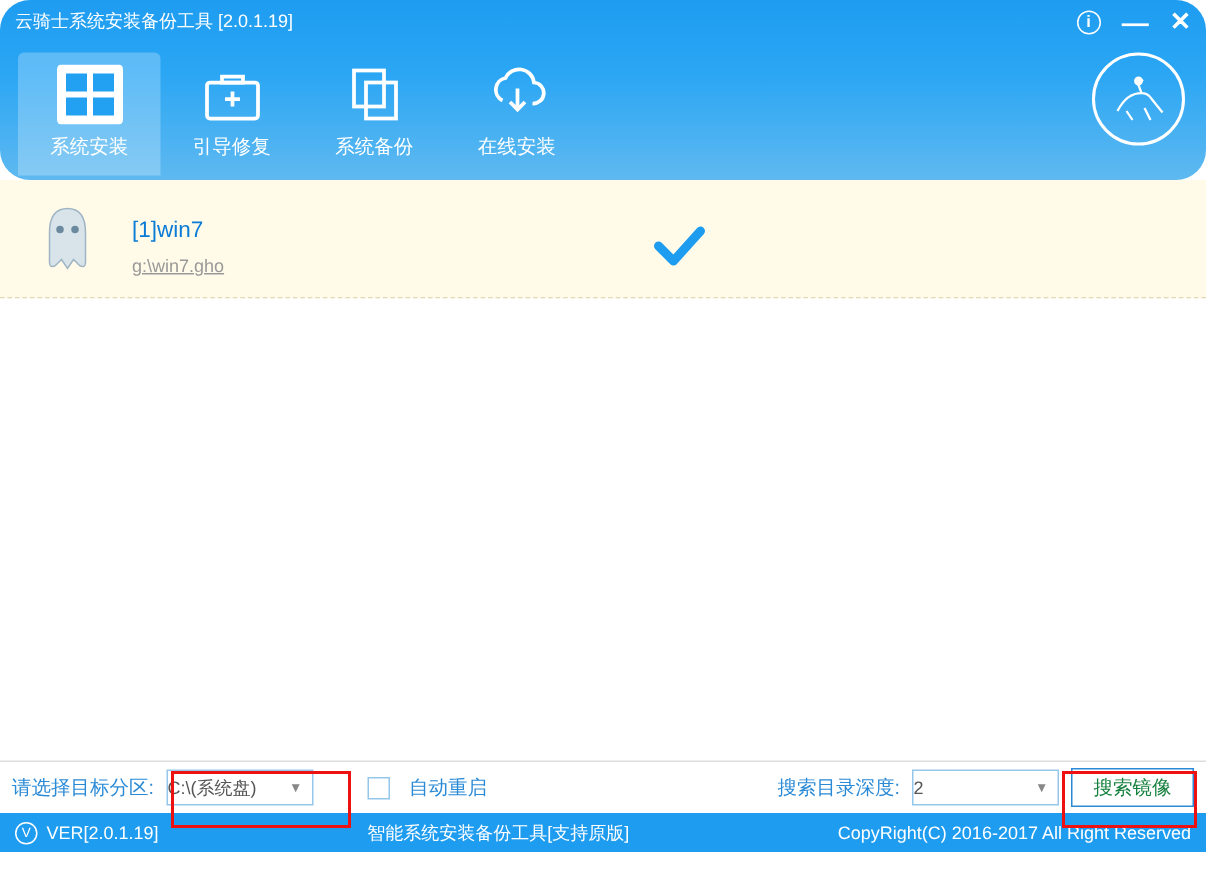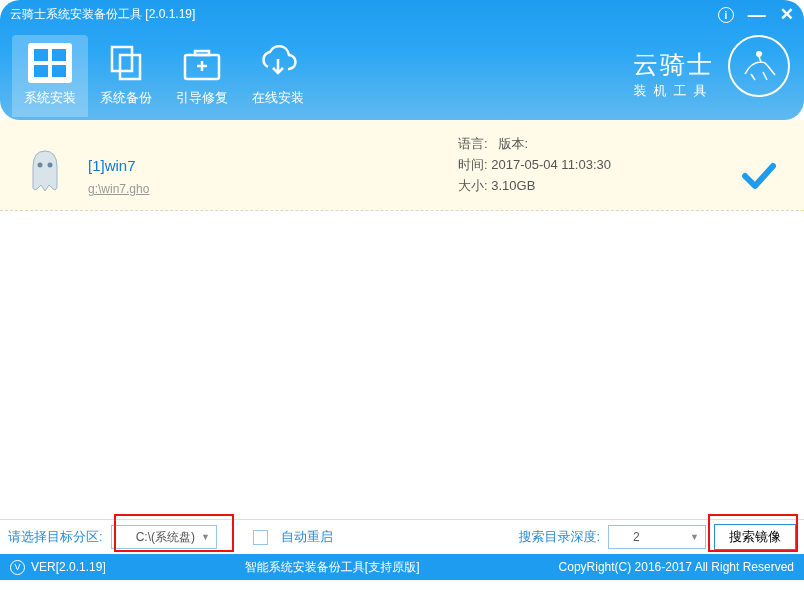--- a/index.html
+++ b/index.html
@@ -11,21 +11,21 @@
   position: relative;
   color: #fff;
   border-radius: 20px;
 }
 .title-bar { display: flex; align-items: center; padding: 4px 10px; font-size: 12px; }
 .title-text { flex: 1; }
 .window-controls { display: flex; gap: 14px; align-items: center; }
 .window-controls span { cursor: pointer; font-size: 15px; font-weight: bold; }
 
 .nav { display: flex; padding: 6px 12px 0 12px; gap: 0; }
-.nav-item { width: 76px; display: flex; flex-direction: column; align-items: center; padding: 6px 0 10px 0; cursor: pointer; border-radius: 4px 4px 0 0; }
+.nav-item { width: 95px; display: flex; flex-direction: column; align-items: center; padding: 6px 0 10px 0; cursor: pointer; border-radius: 4px 4px 0 0; }
 .nav-item.active { background: rgba(255,255,255,0.25); }
 .nav-icon { width: 48px; height: 44px; display: flex; align-items: center; justify-content: center; }
 .nav-label { font-size: 13px; margin-top: 4px; color: #fff; }
 
 .brand { position: absolute; right: 90px; top: 48px; text-align: center; }
 .brand-name { font-size: 25px; color: #fff; letter-spacing: 2px; font-weight: 500; }
 .brand-sub { font-size: 13px; color: #fff; letter-spacing: 7px; margin-top: 1px; }
 .brand-circle { position: absolute; right: 14px; top: 35px; width: 62px; height: 62px; border: 2px solid #fff; border-radius: 50%; display: flex; align-items: center; justify-content: center; }
 
 .row-item {
@@ -39,26 +39,26 @@
 .item-meta { flex: 1; font-size: 13px; color: #555; line-height: 1.6; padding-left: 30px; }
 .item-check { width: 50px; display:flex; align-items:center; justify-content:center; }
 
 .content-area { height: 308px; background: #fff; }
 
 .bottom-bar {
   height: 35px; border-top: 1px solid #ddd; display: flex; align-items: center;
   padding: 0 8px; font-size: 13px; color: #2a8ad6; gap: 8px;
 }
 .bb-label { color: #2a8ad6; }
-.select-box { border: 1px solid #94c7ea; height: 24px; display: flex; align-items: center; padding: 0 6px 0 24px; color: #555; font-size: 12px; background: #fff; min-width: 98px; justify-content: space-between; cursor: pointer; }
+.select-box { border: 1px solid #94c7ea; height: 24px; display: flex; align-items: center; padding: 0 6px 0 0; color: #555; font-size: 12px; background: #fff; min-width: 98px; justify-content: space-between; cursor: pointer; }
 .select-arrow { font-size: 9px; color: #888; margin-left: 6px; }
 .checkbox { width: 15px; height: 15px; border: 1px solid #94c7ea; background: #fff; display: inline-block; vertical-align: middle; margin-right: 5px; cursor:pointer; }
 .spacer { flex: 1; }
 .depth-box { width: 40px; }
-.btn { border: 1px solid #2a8ad6; height: 26px; padding: 0 14px; display: flex; align-items: center; color: #000000; background: #fff; cursor: pointer; font-size: 13px; }
+.btn { border: 1px solid #2a8ad6; height: 26px; padding: 0 14px; display: flex; align-items: center; color: #15803d; background: #fff; cursor: pointer; font-size: 13px; }
 
 .red-box1 { position: absolute; border: 2px solid #e11; pointer-events: none; left: 114px; top: 514px; width: 120px; height: 38px; }
 .red-box2 { position: absolute; border: 2px solid #e11; pointer-events: none; left: 708px; top: 514px; width: 90px; height: 38px; }
 
 .status-bar {
   height: 26px; background: #1e9cf0; color: #fff; font-size: 12px;
   display: flex; align-items: center; padding: 0 10px;
 }
 .ver-icon { width: 15px; height: 15px; border: 1.5px solid #fff; border-radius: 50%; display: inline-flex; align-items: center; justify-content: center; font-size: 9px; margin-right: 6px; }
 .status-mid { flex: 1; text-align: center; }
@@ -87,52 +87,48 @@
             <rect x="6" y="6" width="14" height="12" fill="#22a0f2"></rect>
             <rect x="24" y="6" width="14" height="12" fill="#22a0f2"></rect>
             <rect x="6" y="22" width="14" height="12" fill="#22a0f2"></rect>
             <rect x="24" y="22" width="14" height="12" fill="#22a0f2"></rect>
           </svg>
       </div>
       <span class="nav-label">系统安装</span>
     </div>
     <div class="nav-item">
       <div class="nav-icon">
-        <svg width="40" height="40" viewBox="0 0 40 40">
-            <rect x="6" y="4" width="20" height="24" fill="none" stroke="#fff" stroke-width="2.5"></rect>
-            <rect x="14" y="12" width="20" height="24" fill="none" stroke="#fff" stroke-width="2.5"></rect>
-          </svg>
-      </div>
-      <span class="nav-label">系统备份</span>
-    </div>
-    <div class="nav-item">
-      <div class="nav-icon">
         <svg width="42" height="40" viewBox="0 0 42 40">
             <path d="M14 8 h14 v4 h-14 z" fill="none" stroke="#fff" stroke-width="2.5"></path>
             <rect x="4" y="12" width="34" height="24" rx="2" fill="none" stroke="#fff" stroke-width="2.5"></rect>
             <path d="M21 18 v10 M16 23 h10" stroke="#fff" stroke-width="2.5"></path>
           </svg>
       </div>
       <span class="nav-label">引导修复</span>
+    </div>
+    <div class="nav-item">
+      <div class="nav-icon">
+        <svg width="40" height="40" viewBox="0 0 40 40">
+            <rect x="6" y="4" width="20" height="24" fill="none" stroke="#fff" stroke-width="2.5"></rect>
+            <rect x="14" y="12" width="20" height="24" fill="none" stroke="#fff" stroke-width="2.5"></rect>
+          </svg>
+      </div>
+      <span class="nav-label">系统备份</span>
     </div>
     <div class="nav-item">
       <div class="nav-icon">
         <svg width="44" height="40" viewBox="0 0 44 40">
             <path d="M12 24 a8 8 0 0 1 2-15 a10 10 0 0 1 19 3 a7 7 0 0 1 -1 14" fill="none" stroke="#fff" stroke-width="2.5"></path>
             <path d="M22 16 v14 M17 25 l5 5 l5 -5" fill="none" stroke="#fff" stroke-width="2.5"></path>
           </svg>
       </div>
       <span class="nav-label">在线安装</span>
     </div>
   </div>
 
-  <div class="brand">
-    <div class="brand-name">云骑士</div>
-    <div class="brand-sub">装机工具</div>
-  </div>
   <div class="brand-circle">
     <svg width="44" height="44" viewBox="0 0 44 44">
         <g stroke="#fff" stroke-width="1.5" fill="none">
           <path d="M8 30 q6 -12 16 -12 q4 0 6 3 M24 18 l-3 -8 M21 10 q2 -2 4 0 M30 21 l8 10 M14 30 l4 6 M26 28 l4 8"></path>
           <circle cx="22" cy="10" r="2.2" fill="#fff"></circle>
         </g>
       </svg>
   </div>
 </div>
 
@@ -140,25 +136,20 @@
   <div class="ghost-icon">
     <svg width="44" height="48" viewBox="0 0 44 48">
         <path d="M22 4 Q10 4 10 20 L10 40 Q10 44 14 42 L18 38 L22 44 L26 38 L30 42 Q34 44 34 40 L34 20 Q34 4 22 4 Z" fill="#d9e3ea" stroke="#9fb5c5" stroke-width="1"></path>
         <circle cx="17" cy="18" r="2.5" fill="#6b8aa0"></circle>
         <circle cx="27" cy="18" r="2.5" fill="#6b8aa0"></circle>
       </svg>
   </div>
   <div class="item-info">
     <div class="item-title">[1]win7</div>
     <div class="item-path">g:\win7.gho</div>
-  </div>
-  <div class="item-meta">
-    <div><span>语言:</span>&nbsp;&nbsp;&nbsp;<span>版本:</span></div>
-    <div><span>时间:</span> <span>2017-05-04 11:03:30</span></div>
-    <div><span>大小:</span> <span>3.10GB</span></div>
   </div>
   <div class="item-check">
     <svg width="40" height="40" viewBox="0 0 40 40">
         <path d="M6 20 L16 30 L34 10" stroke="#1e9cf0" stroke-width="6" fill="none" stroke-linecap="round" stroke-linejoin="round"></path>
       </svg>
   </div>
 </div>
 
 <div class="content-area"></div>
 

